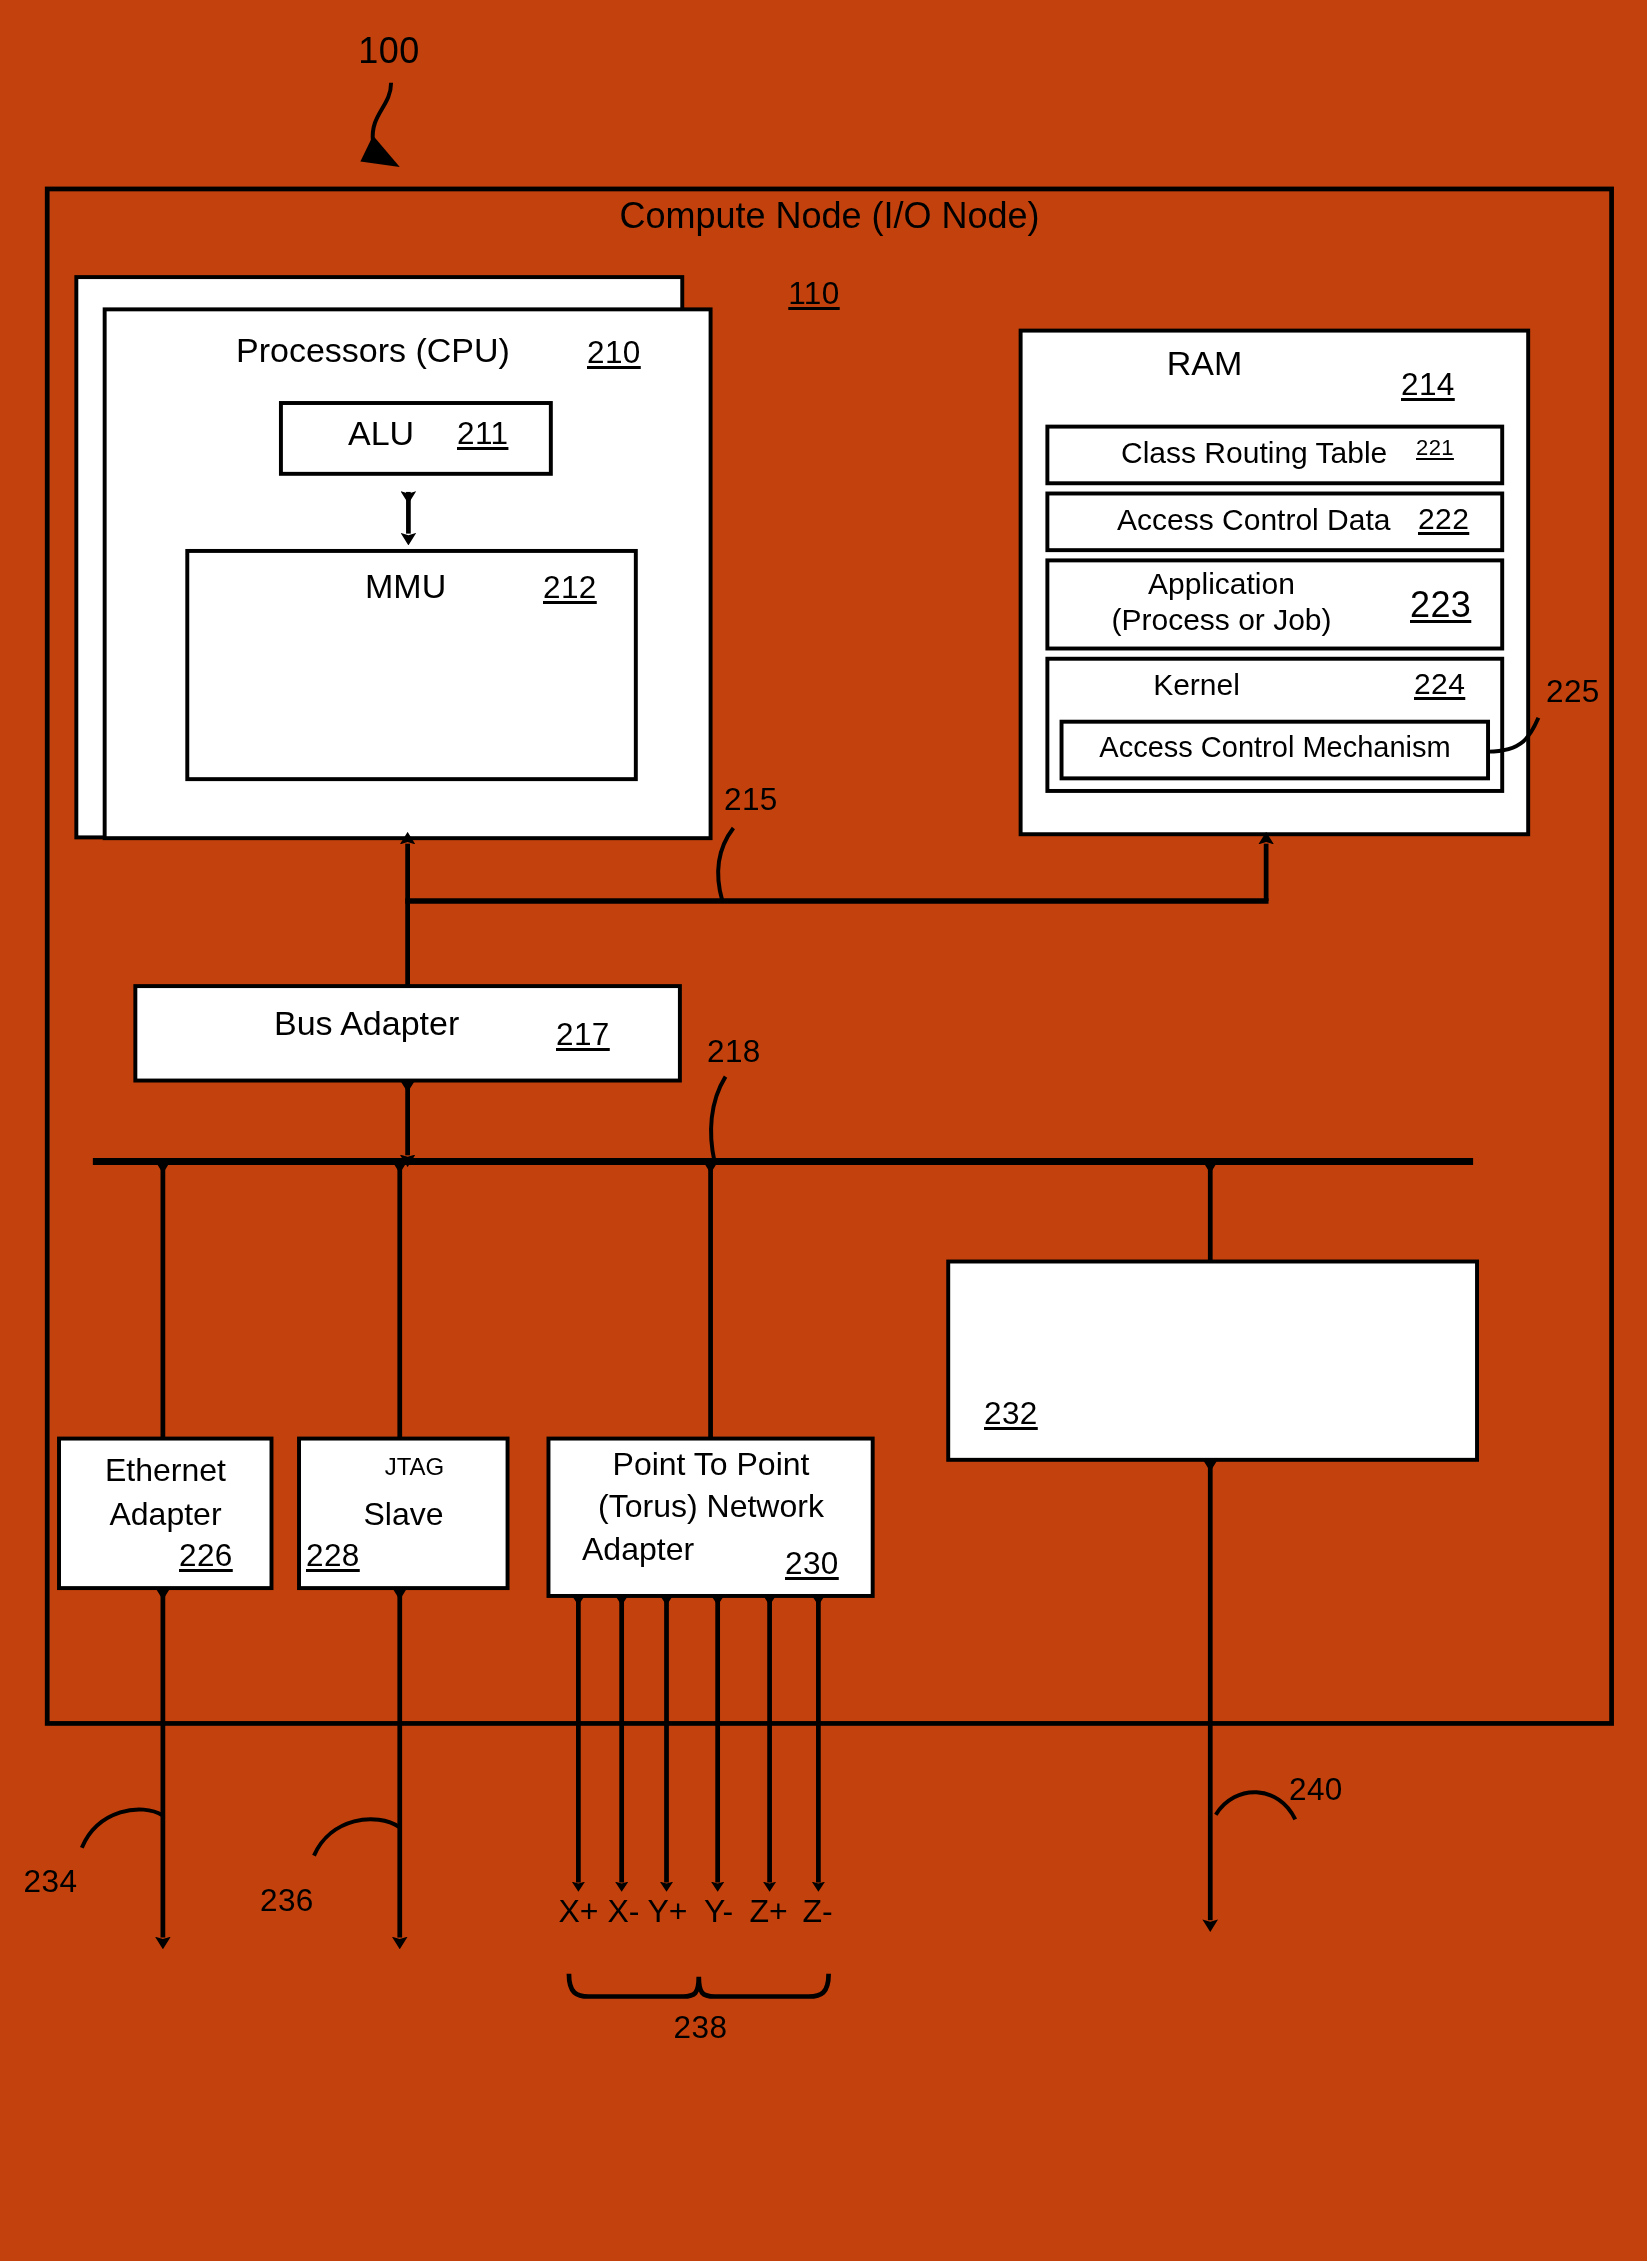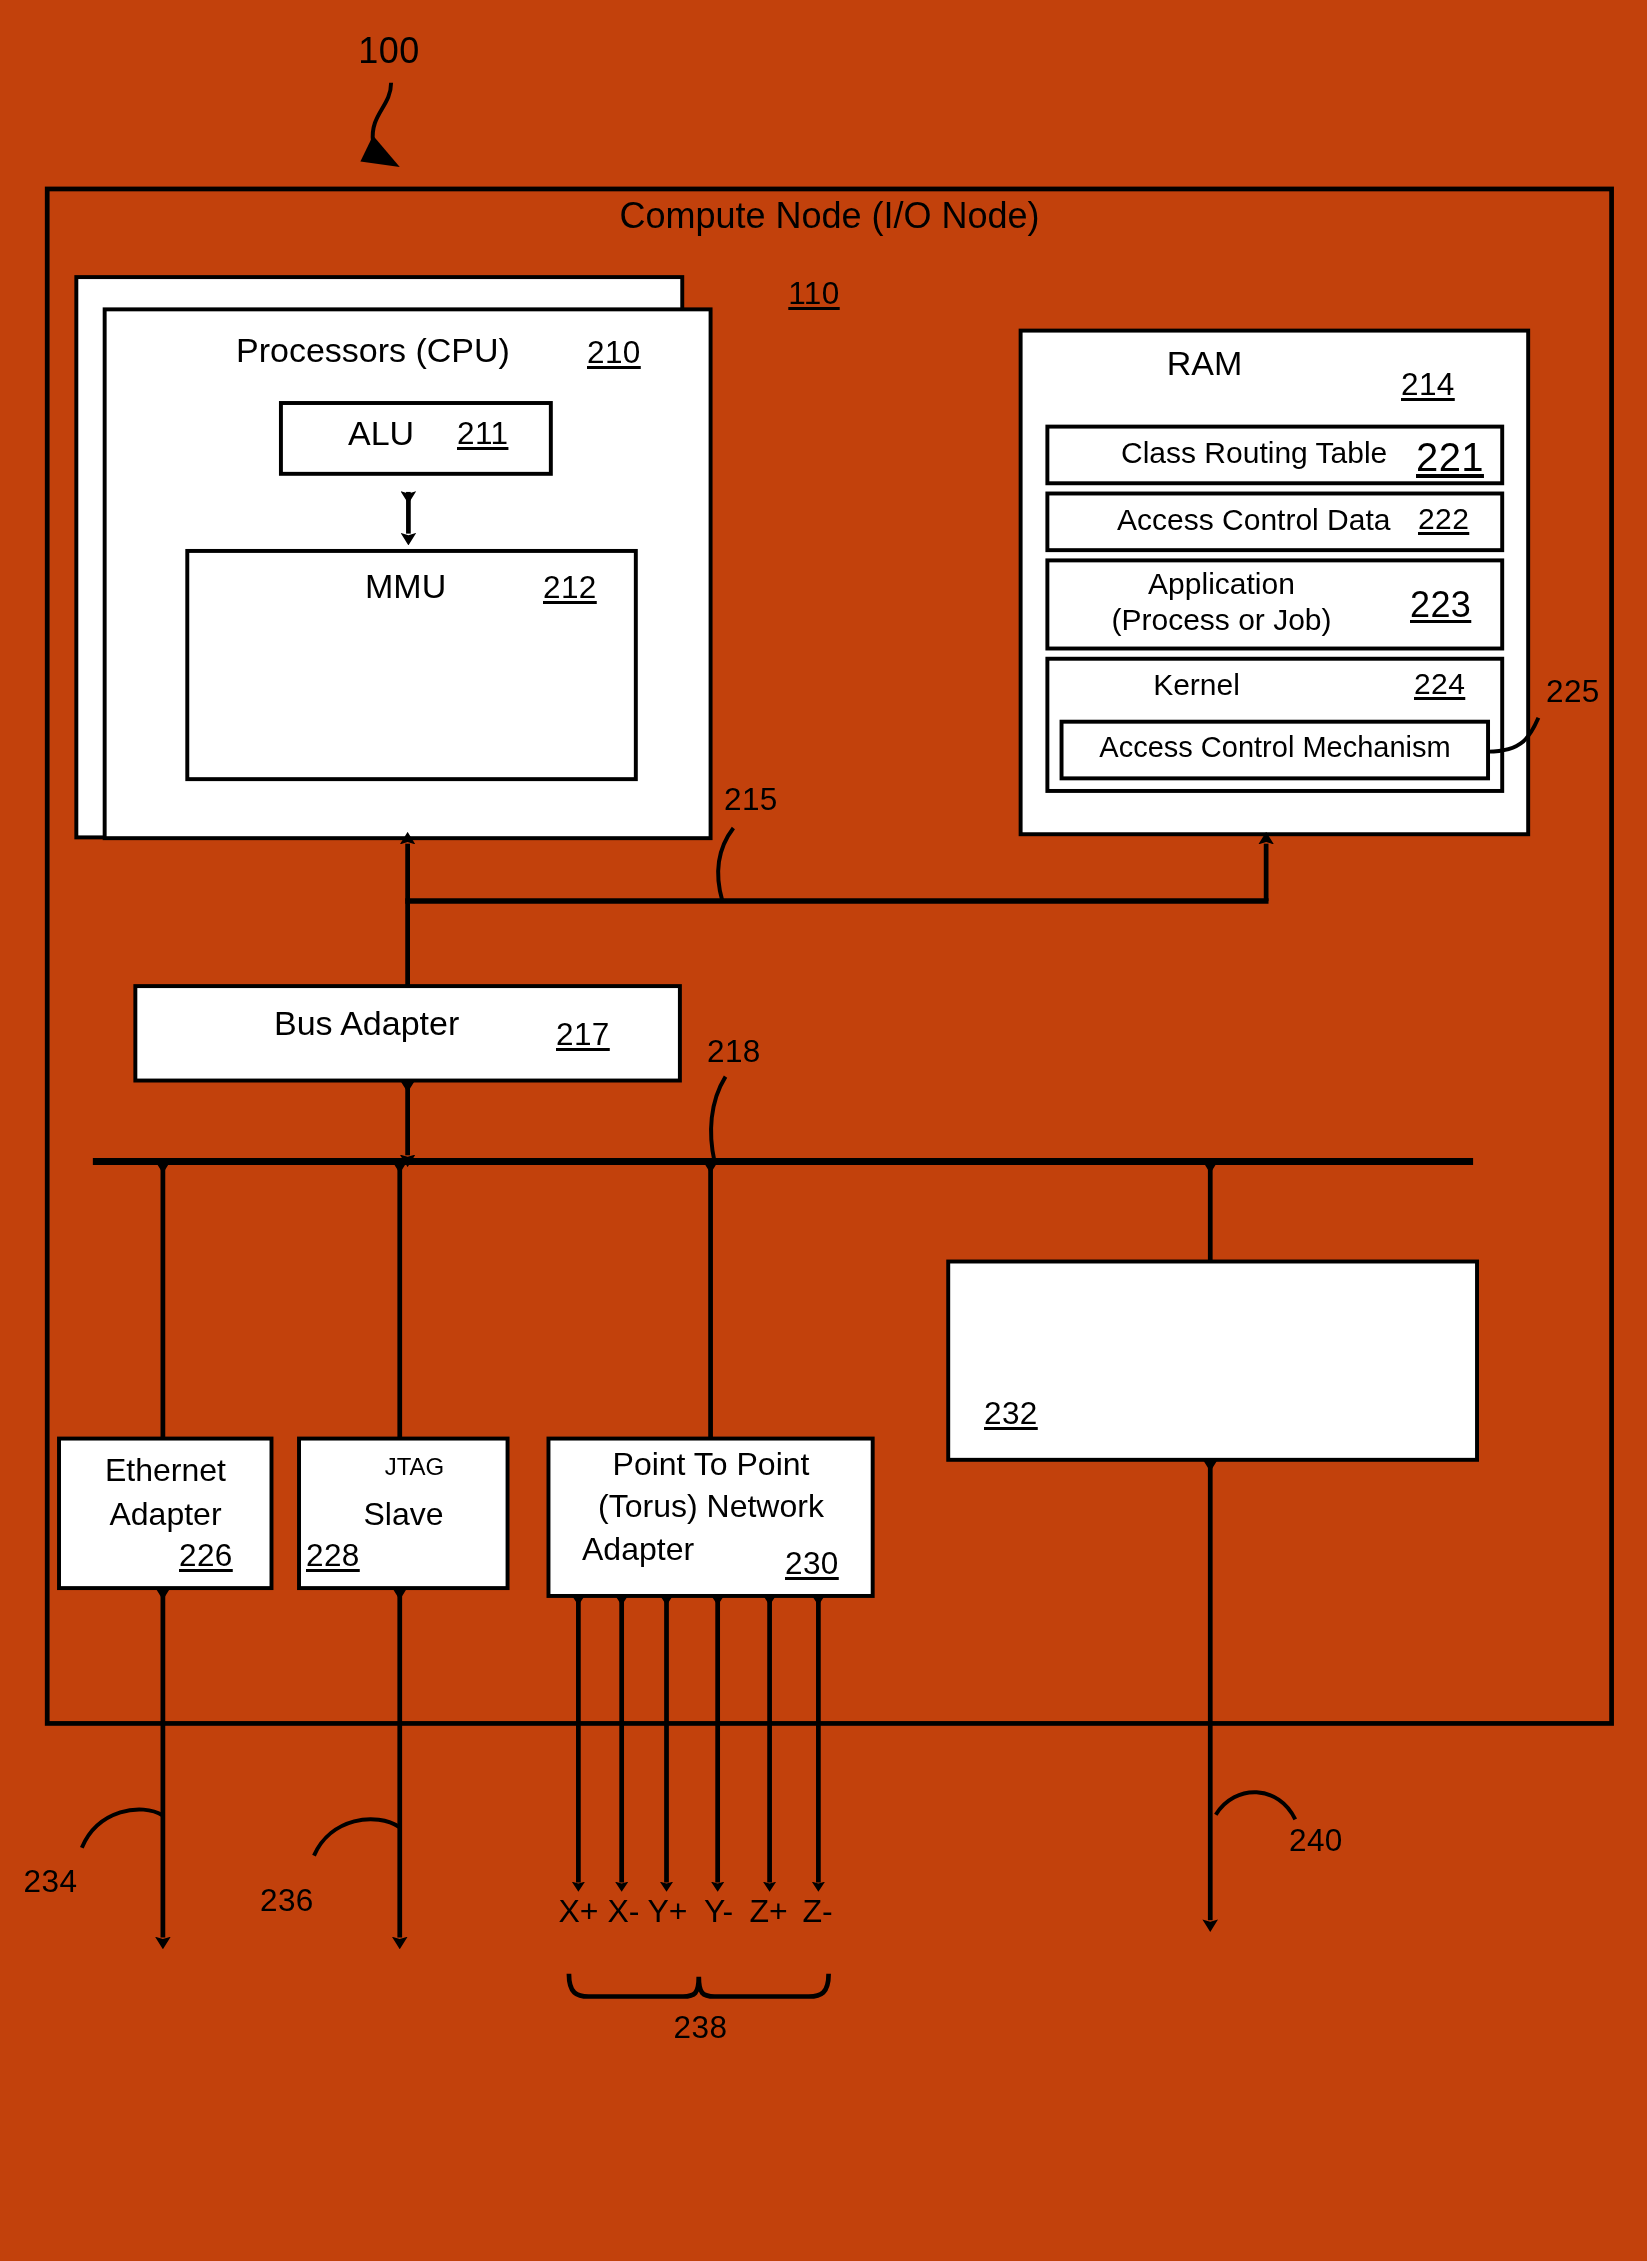--- a/index.html
+++ b/index.html
@@ -168,21 +168,21 @@
   <div class="lbl bx-title" style="left:348px; top:416px;">ALU</div>
   <div class="lbl refnum und" style="left:457px; top:417px;">211</div>
 
   <div class="lbl bx-title" style="left:365px; top:569px;">MMU</div>
   <div class="lbl refnum und" style="left:543px; top:571px;">212</div>
 
   <div class="lbl bx-title ctr" style="left:1126px; top:346px; width:157px;">RAM</div>
   <div class="lbl refnum und" style="left:1401px; top:368px;">214</div>
 
   <div class="lbl" style="left:1121px; top:437px; font-size:30px;">Class Routing Table</div>
-  <div class="lbl refnum und" style="left:1416px; top:436px; font-size:40px;">221</div>
+  <div class="lbl refnum und" style="left:1416px; top:436px; font-size:22px;">221</div>
 
   <div class="lbl" style="left:1117px; top:504px; font-size:30px;">Access Control Data</div>
   <div class="lbl refnum und" style="left:1418px; top:503px; font-size:30px;">222</div>
 
   <div class="lbl ctr" style="left:1064px; top:568px; width:315px; font-size:30px;">Application</div>
   <div class="lbl ctr" style="left:1064px; top:604px; width:315px; font-size:30px;">(Process or Job)</div>
   <div class="lbl refnum und" style="left:1410px; top:586px; font-size:36px;">223</div>
 
   <div class="lbl ctr" style="left:1094px; top:669px; width:205px; font-size:30px;">Kernel</div>
   <div class="lbl refnum und" style="left:1414px; top:668px; font-size:30px;">224</div>
@@ -208,21 +208,21 @@
   <div class="lbl refnum und" style="left:306px; top:1539px;">228</div>
 
   <div class="lbl ctr" style="left:549px; top:1448px; width:324px; font-size:32px;">Point To Point</div>
   <div class="lbl ctr" style="left:549px; top:1490px; width:324px; font-size:32px;">(Torus) Network</div>
   <div class="lbl" style="left:582px; top:1533px; font-size:32px;">Adapter</div>
   <div class="lbl refnum und" style="left:785px; top:1547px;">230</div>
 
   <div class="lbl refnum" style="left:23.6px; top:1865px;">234</div>
   <div class="lbl refnum" style="left:260px; top:1869px;margin-top:15px;">236</div>
 
-  <div class="lbl refnum" style="left:1289px; top:1824px;text-align:center;">240</div>
+  <div class="lbl refnum" style="left:1289px; top:1773px;text-align:center;">240</div>
 
   <div class="lbl torus" style="left:551px; top:1895px; width:55px; text-align:center;">X+</div>
   <div class="lbl torus" style="left:596px; top:1895px; width:55px; text-align:center;">X-</div>
   <div class="lbl torus" style="left:640px; top:1895px; width:55px; text-align:center;">Y+</div>
   <div class="lbl torus" style="left:691px; top:1895px; width:55px; text-align:center;">Y-</div>
   <div class="lbl torus" style="left:741px; top:1895px; width:55px; text-align:center;">Z+</div>
   <div class="lbl torus" style="left:790px; top:1895px; width:55px; text-align:center;">Z-</div>
 
   <div class="lbl refnum" style="left:661px; top:2011px; width:79px; text-align:center;">238</div>
 

